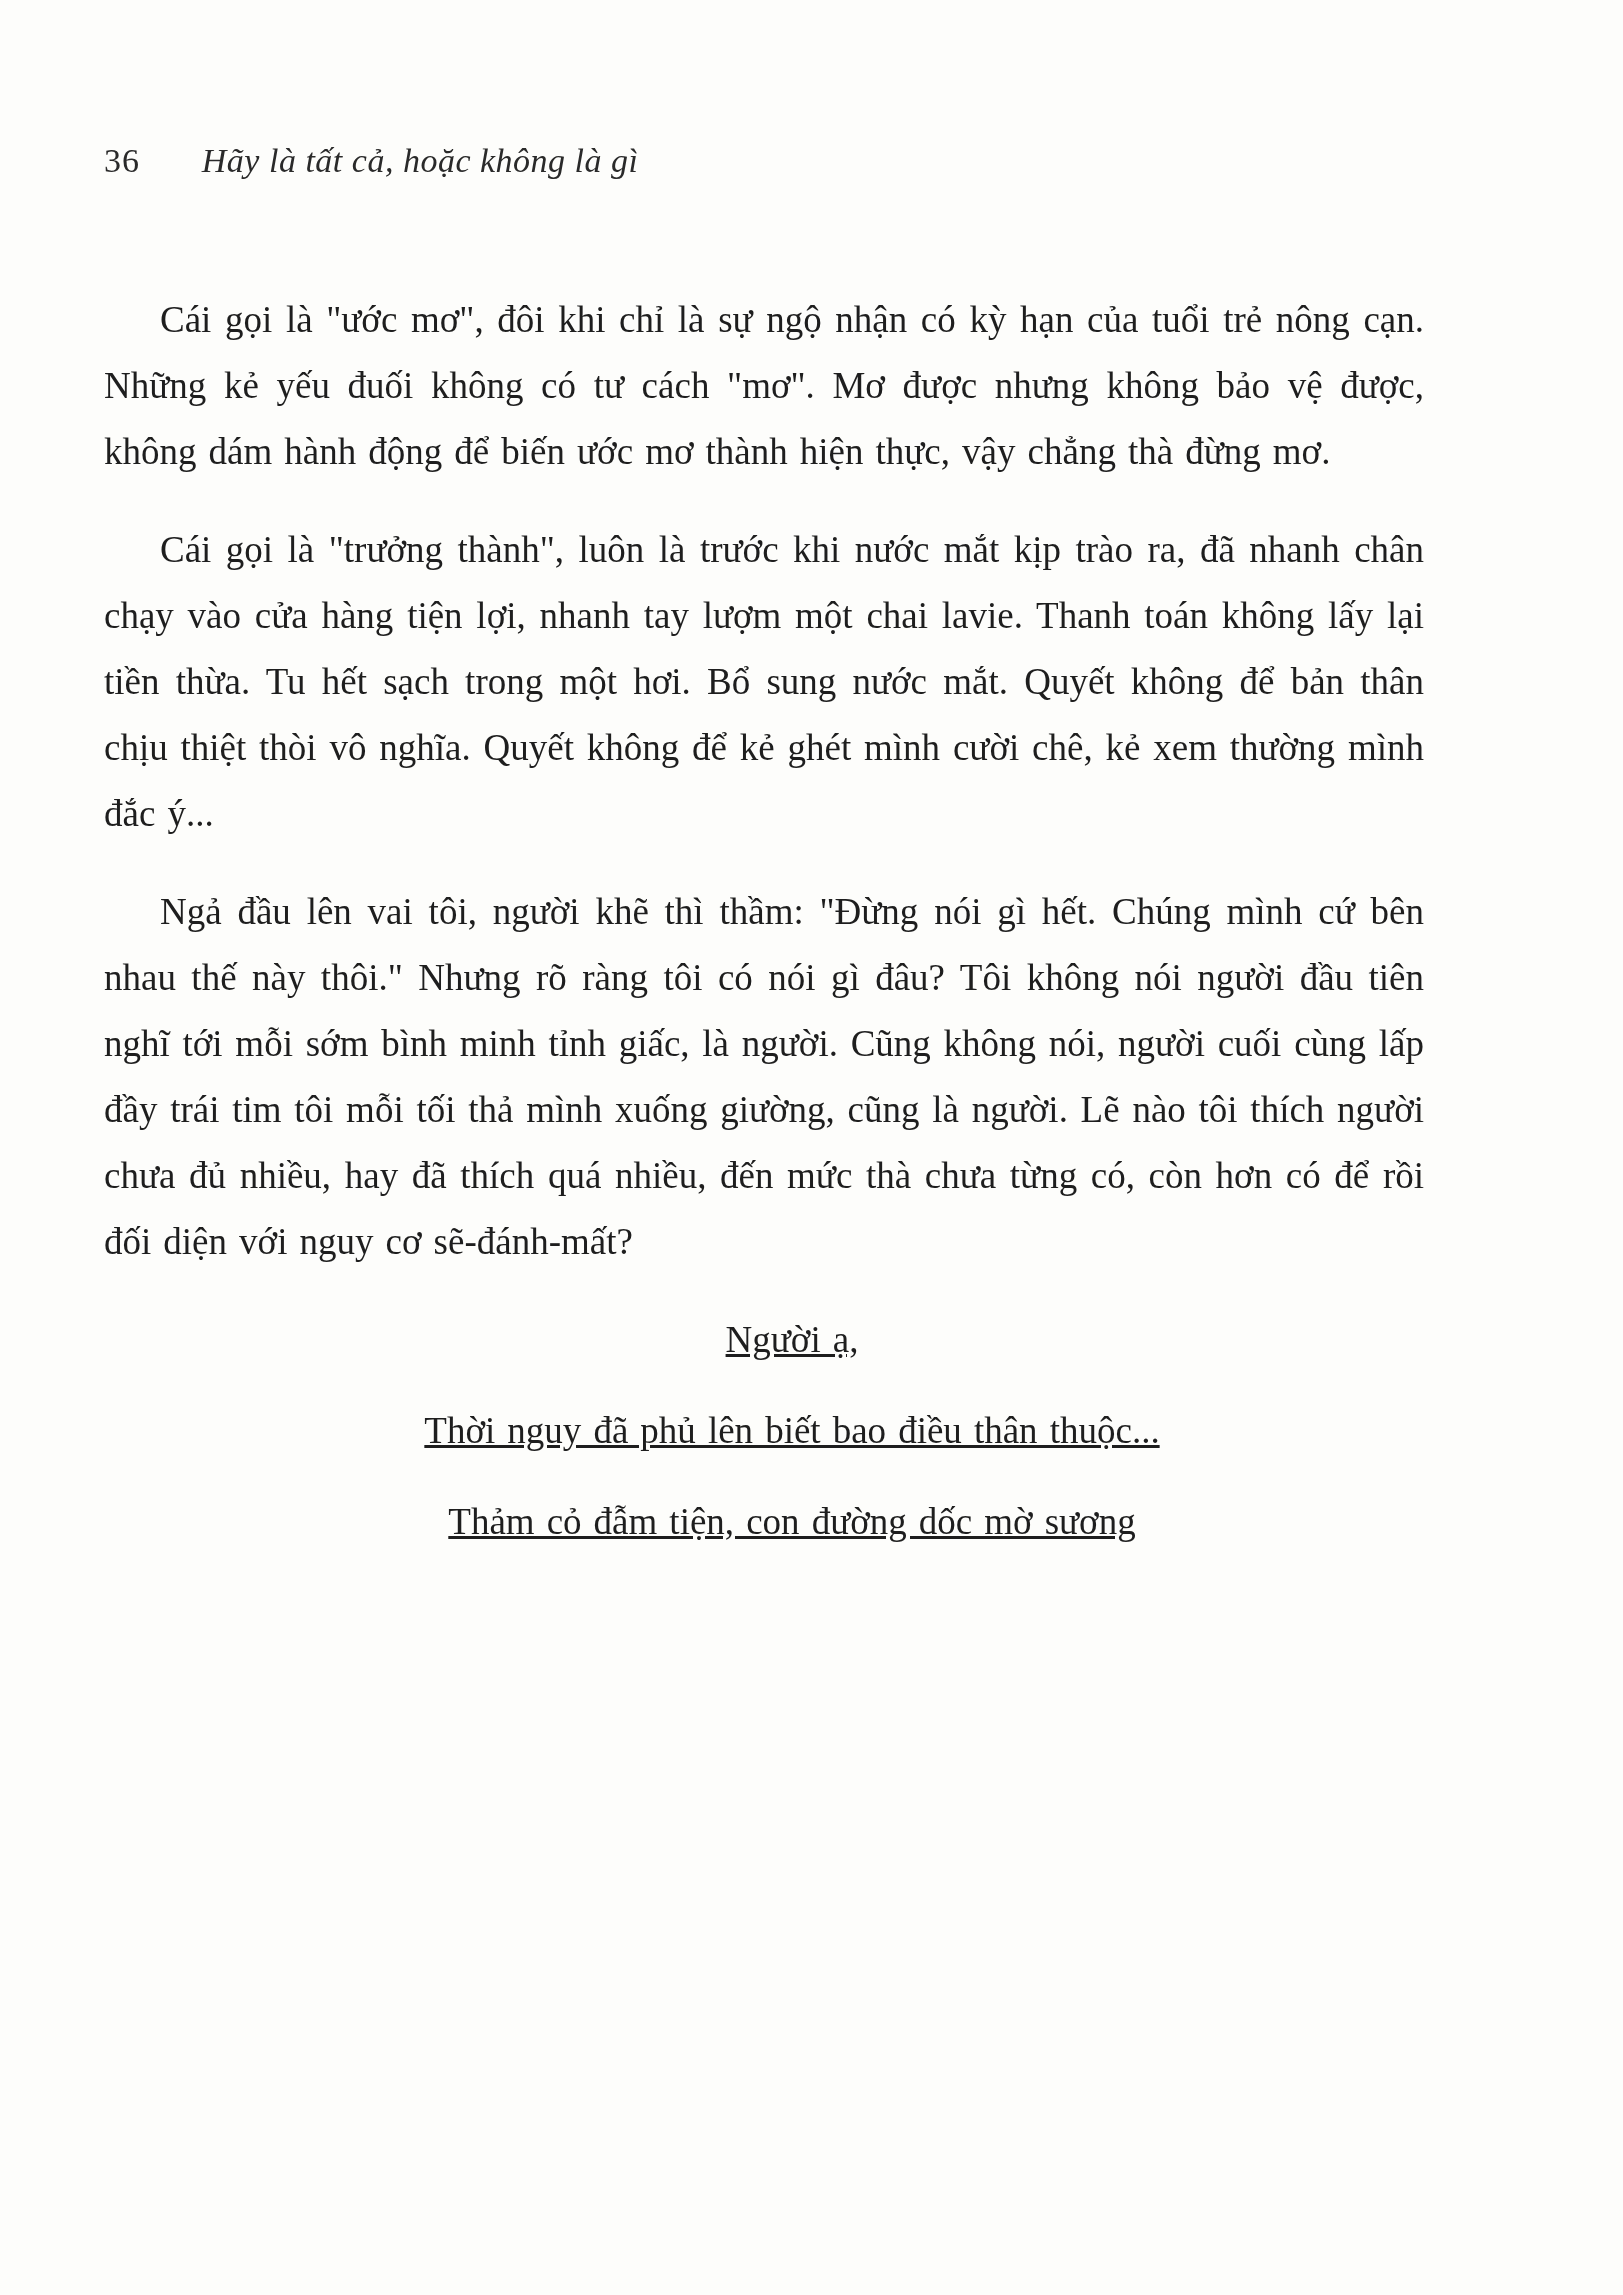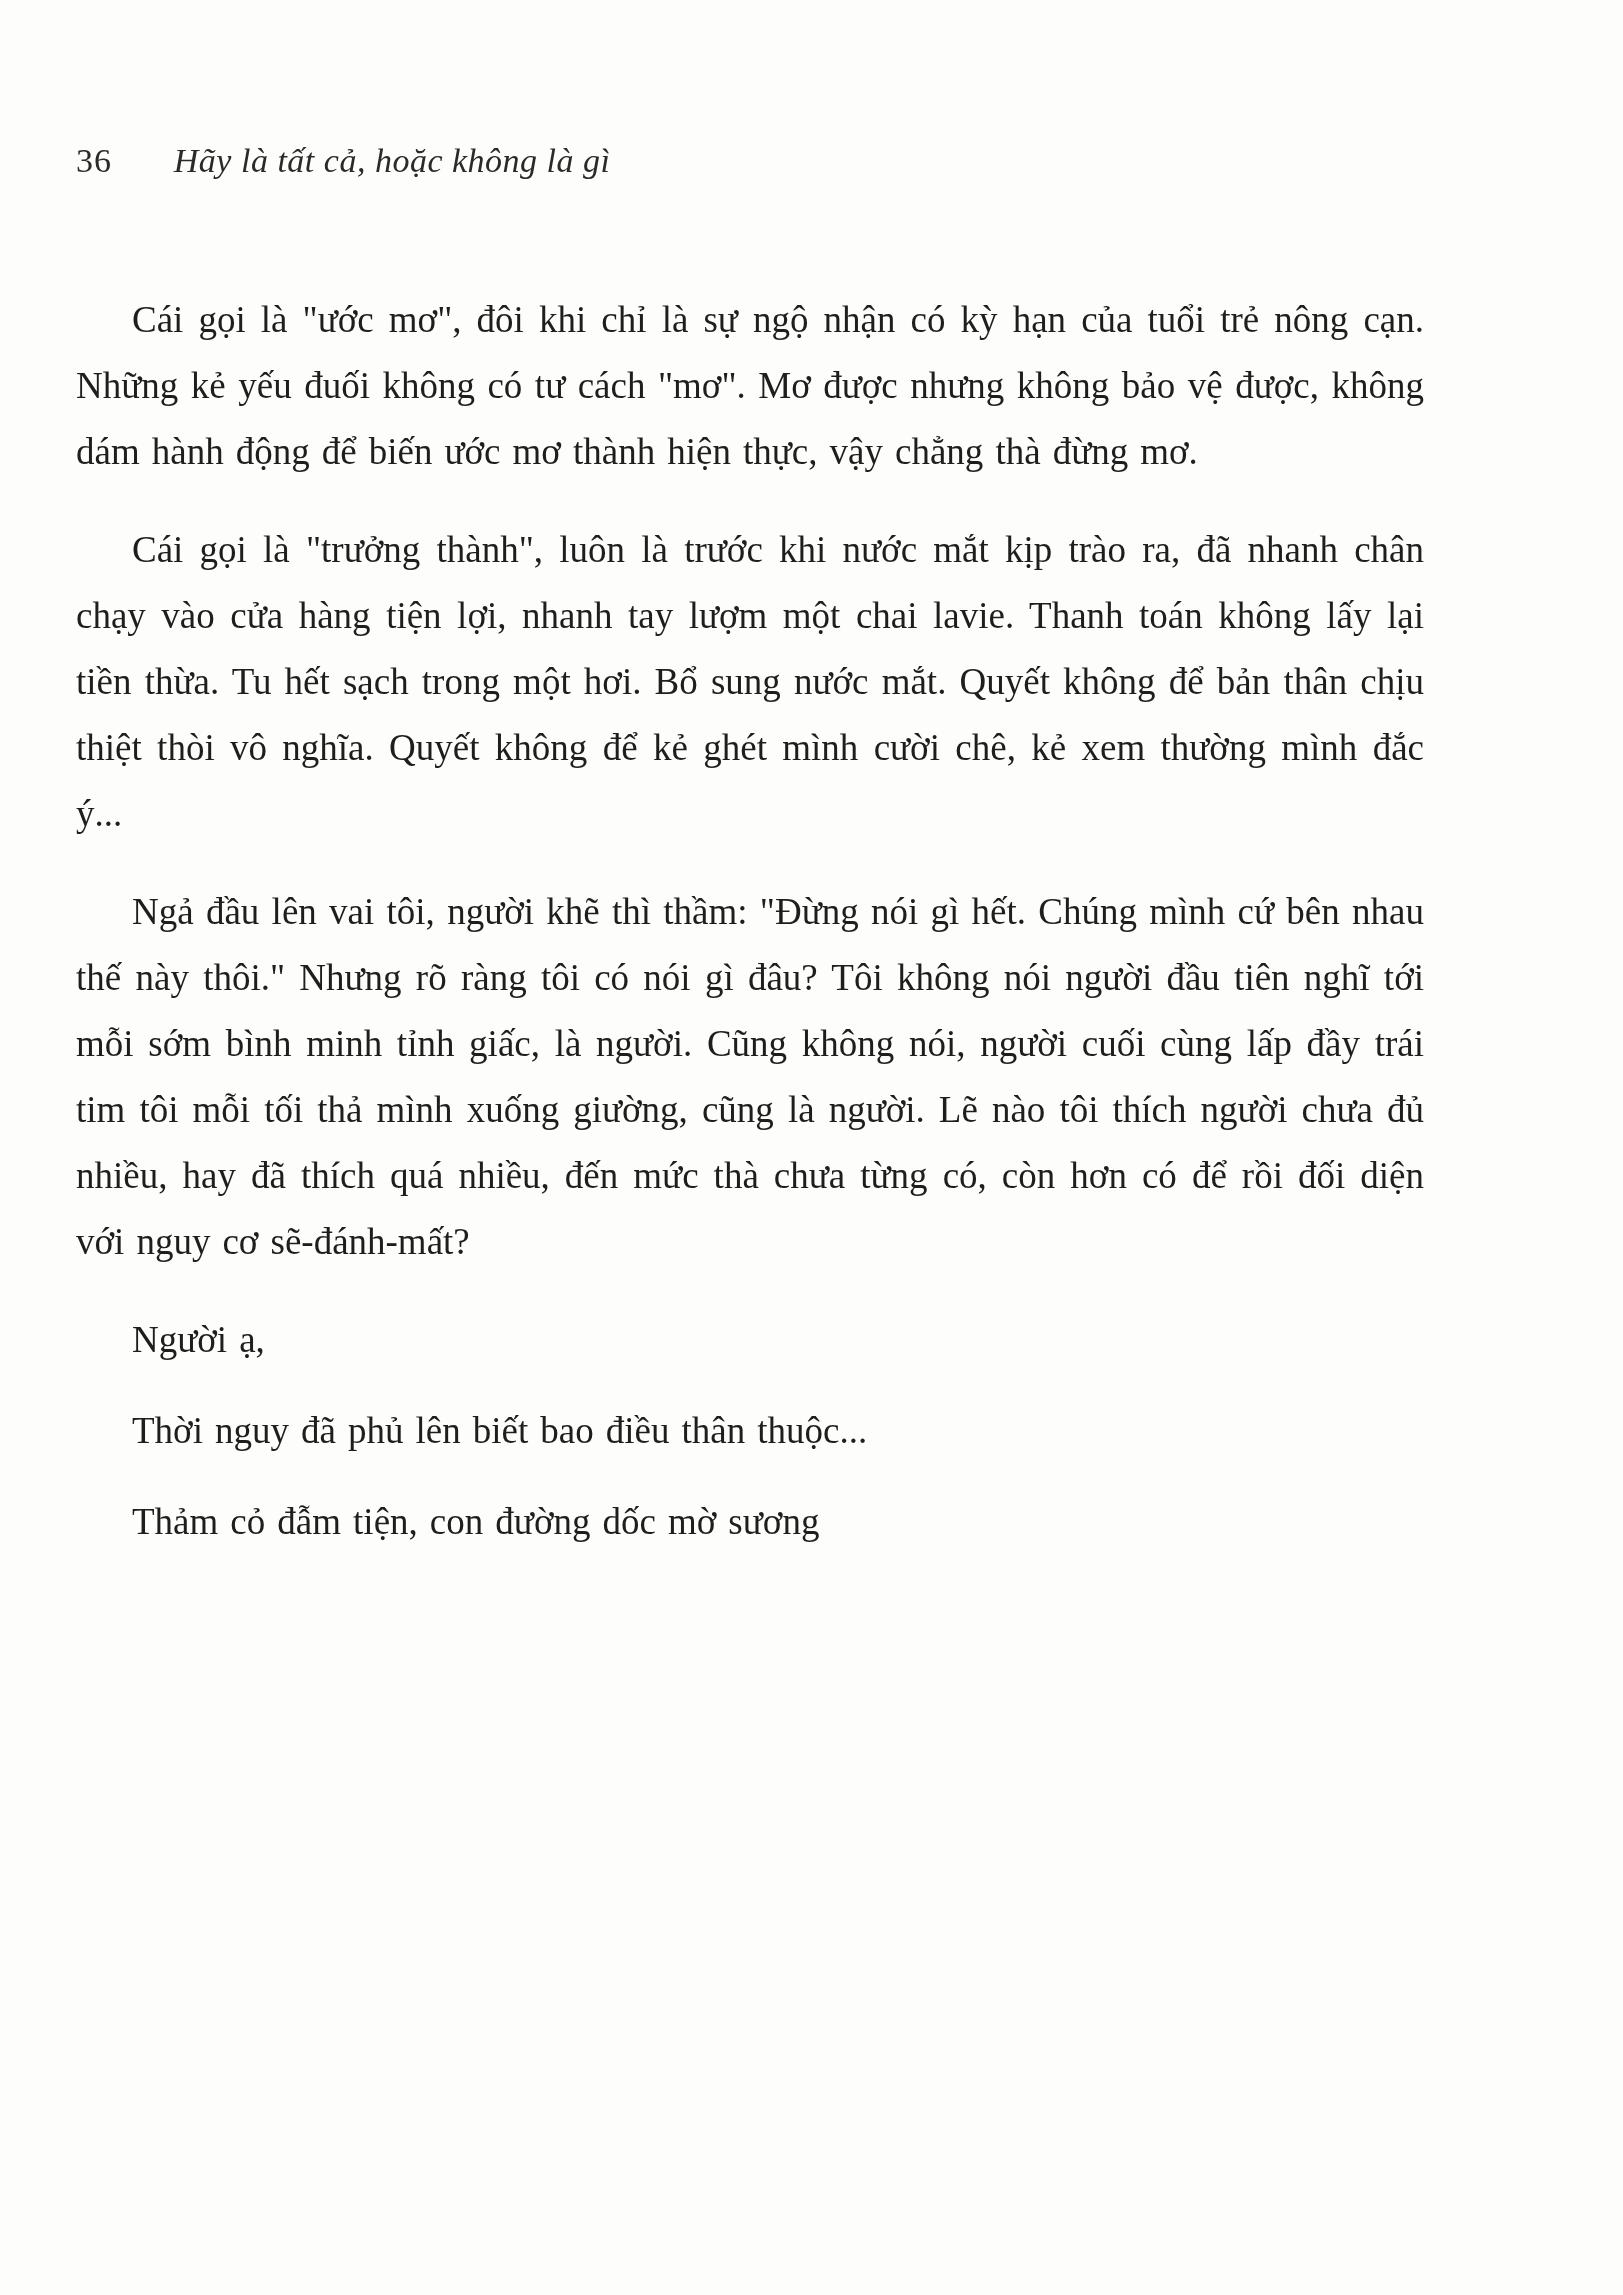--- a/index.html
+++ b/index.html
@@ -9,21 +9,21 @@
     height: 2295px;
     background: #fdfdfb;
     font-family: "Liberation Serif", "DejaVu Serif", serif;
     color: #1e1e1e;
     overflow: hidden;
   }
 
   .page {
     width: 1623px;
     height: 1702px;
-    padding: 142px 199px 95px 76px;
+    padding: 142px 199px 95px 104px;
   }
 
   
   .running-head {
     display: flex;
     align-items: baseline;
     font-size: 34px;
     color: #2a2a2a;
   }
   .page-num {
@@ -42,22 +42,23 @@
   }
   .para {
     font-size: 37px;
     line-height: 66px;
     text-indent: 56px;
     text-align: justify;
     margin-bottom: 32px;
     word-spacing: 2.8px;
   }
   .para.short {
-    text-align: left;
+    text-align: center;
     margin-bottom: 25px;
+    text-decoration: underline;
   }
   .para:last-child { margin-bottom: 0; }
 </style>
 </head>
 <body>
 
 <div class="page">
 
   <header class="running-head">
     <span class="page-num">36</span>

